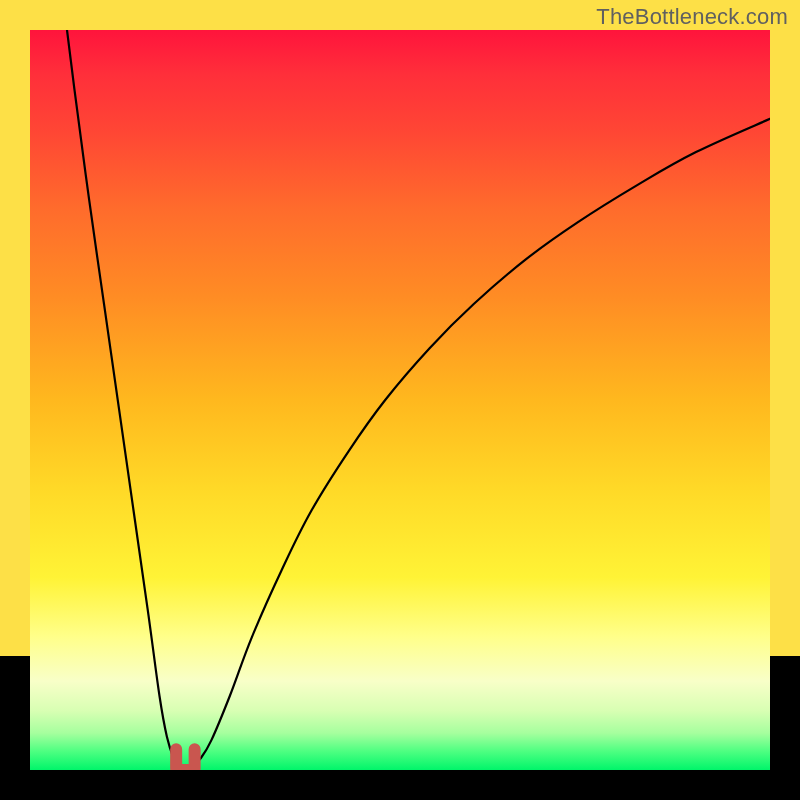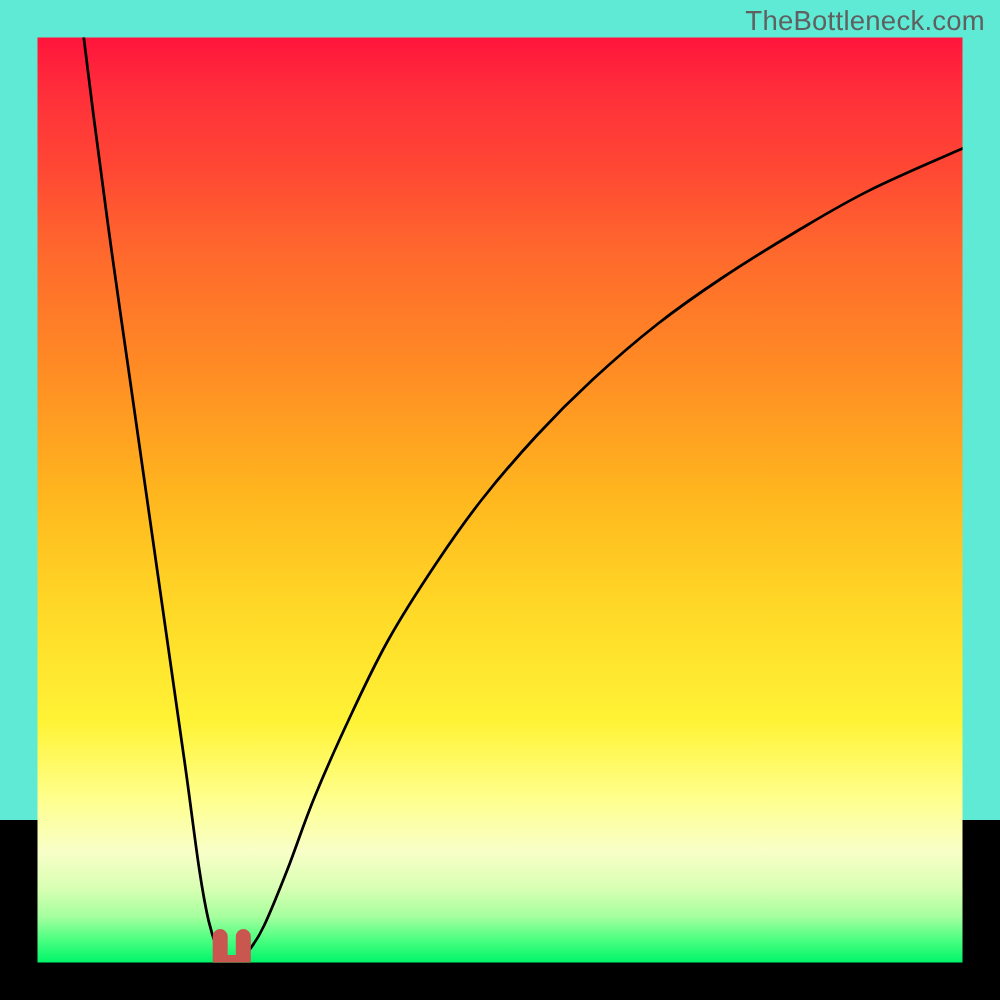--- a/index.html
+++ b/index.html
@@ -10,21 +10,21 @@
     background: #000000;
     overflow: hidden;
     font-family: Arial, Helvetica, sans-serif;
   }
   .frame {
     position: absolute;
     top: 0;
     left: 0;
     width: 800px;
     height: 656px;
-    background: #5eead4;
+    background: #fde047;
   }
   .plot-area {
     position: absolute;
     top: 30px;
     left: 30px;
     width: 740px;
     height: 740px;
     background: linear-gradient(to bottom,
       #ff143c 0%,
       #ff2f3a 6%,

